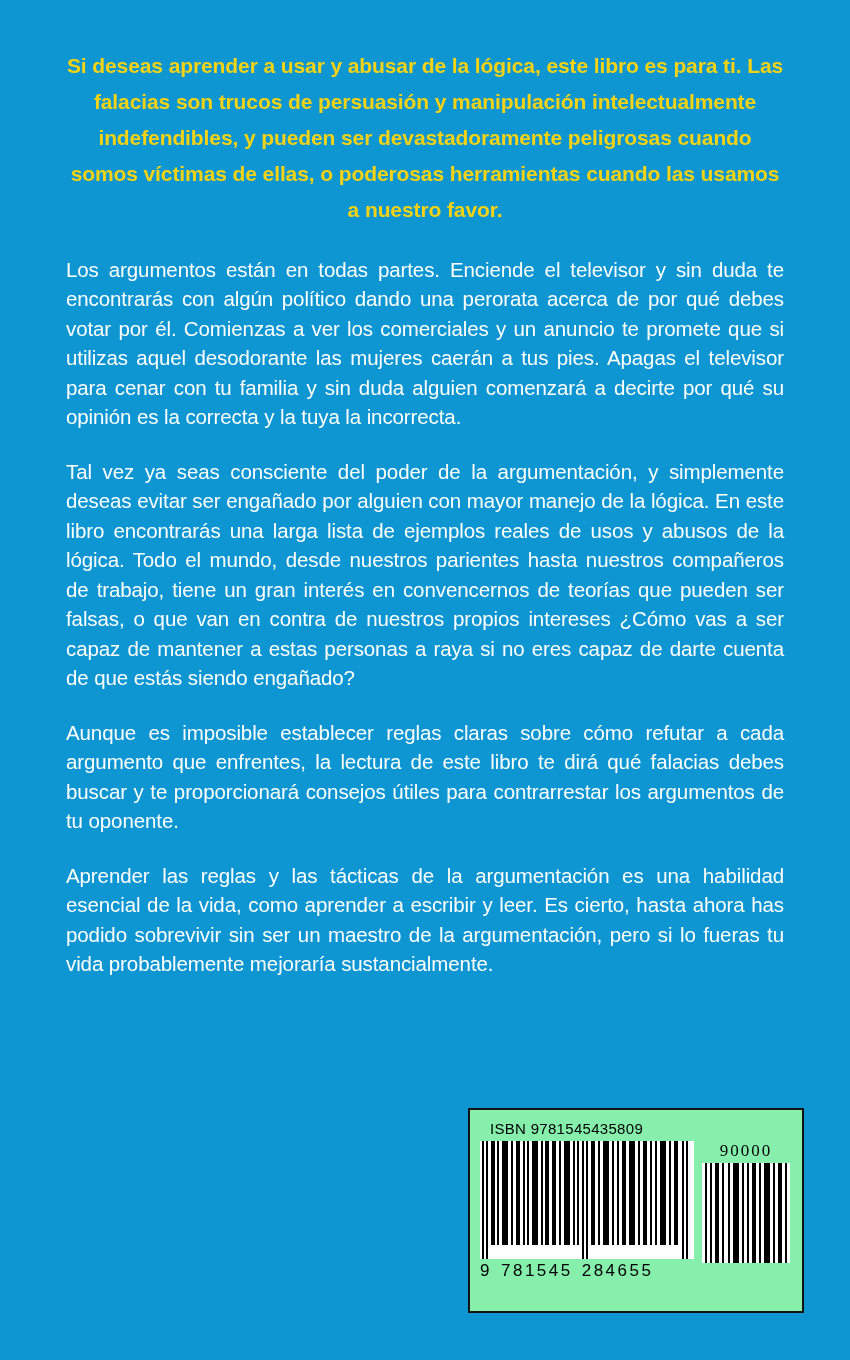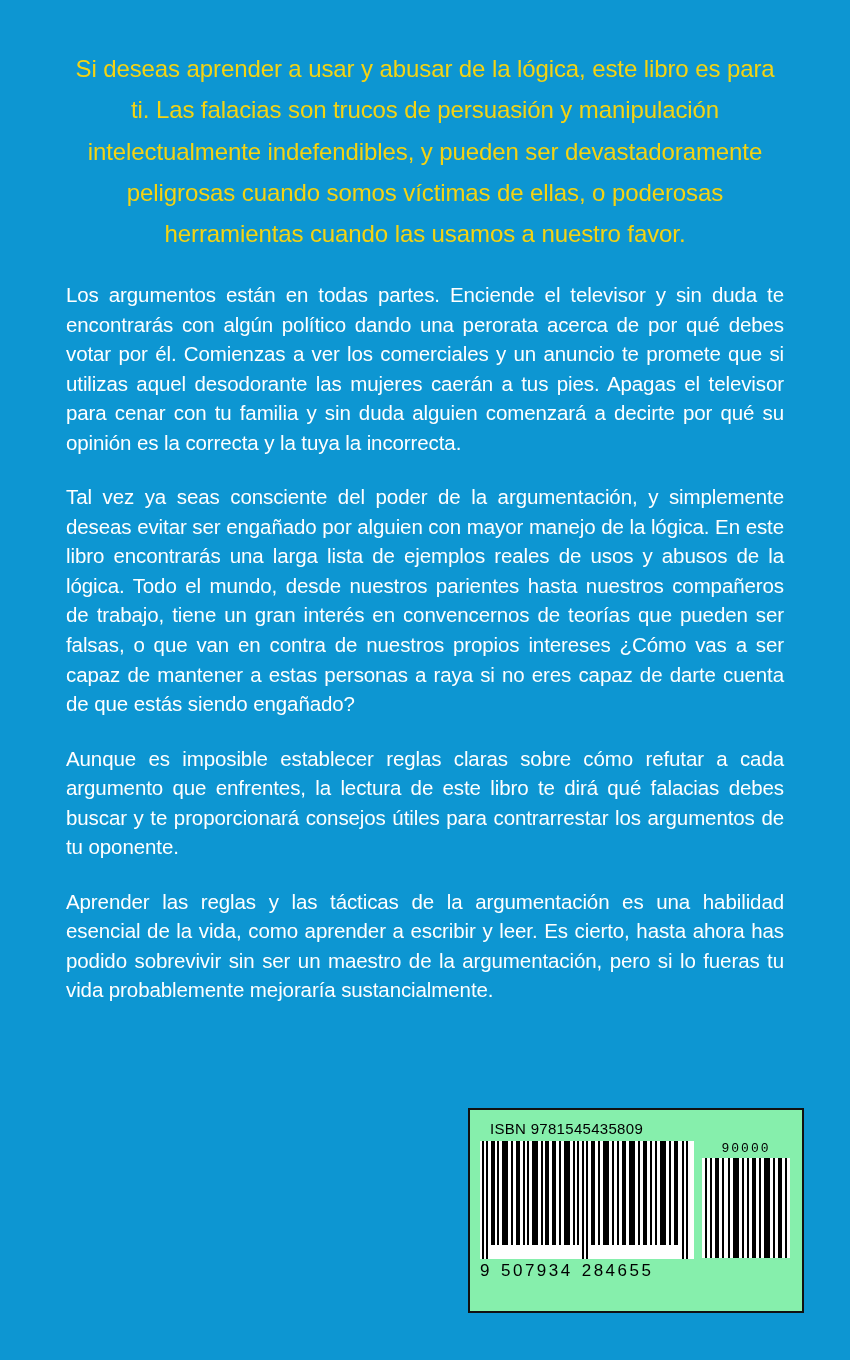--- a/index.html
+++ b/index.html
@@ -16,22 +16,22 @@
   .page {
     position: relative;
     width: 850px;
     height: 1360px;
     background: #0d96d2;
     box-sizing: border-box;
     padding: 48px 66px 0 66px;
   }
   .blurb {
     color: #f5d312;
-    font-weight: normal;
-    font-size: 24px;
+    font-weight: bold;
+    font-size: 21px;
     line-height: 1.72;
     text-align: center;
     margin: 0 0 26px 0;
     letter-spacing: -0.1px;
   }
   .body-text {
     color: #ffffff;
     font-size: 20.5px;
     line-height: 1.44;
     text-align: justify;
@@ -65,22 +65,22 @@
     justify-content: space-between;
   }
   .barcode-main {
     width: 214px;
   }
   .barcode-add {
     width: 88px;
     margin-right: 2px;
   }
   .add-digits {
-    font-family: Liberation Mono, monospace;
-    font-size: 13px;
+    font-family: Liberation Serif, serif;
+    font-size: 17px;
     color: #000;
     text-align: center;
     letter-spacing: 2px;
     margin: 0 0 2px 0;
   }
   .bars {
     display: block;
   }
   .ean-digits {
     font-family: "Liberation Sans", sans-serif;
@@ -146,21 +146,21 @@
             <rect x="175" y="0" width="2" height="104"></rect>
             <rect x="180" y="0" width="6" height="104"></rect>
             <rect x="189" y="0" width="2" height="104"></rect>
             <rect x="194" y="0" width="4" height="104"></rect>
             <rect x="202" y="0" width="2" height="118"></rect>
             <rect x="206" y="0" width="2" height="118"></rect>
           </g>
         </svg>
         <div class="ean-digits">
           <span>9</span>
-          <span>507934</span>
+          <span>781545</span>
           <span>284655</span>
         </div>
       </div>
 
       <div class="barcode-add">
         <div class="add-digits">90000</div>
         <svg class="bars" width="88" height="100" viewBox="0 0 88 100">
           <rect x="0" y="0" width="88" height="100" fill="#ffffff"></rect>
           <g fill="#000000">
             <rect x="3" y="0" width="2" height="100"></rect>

